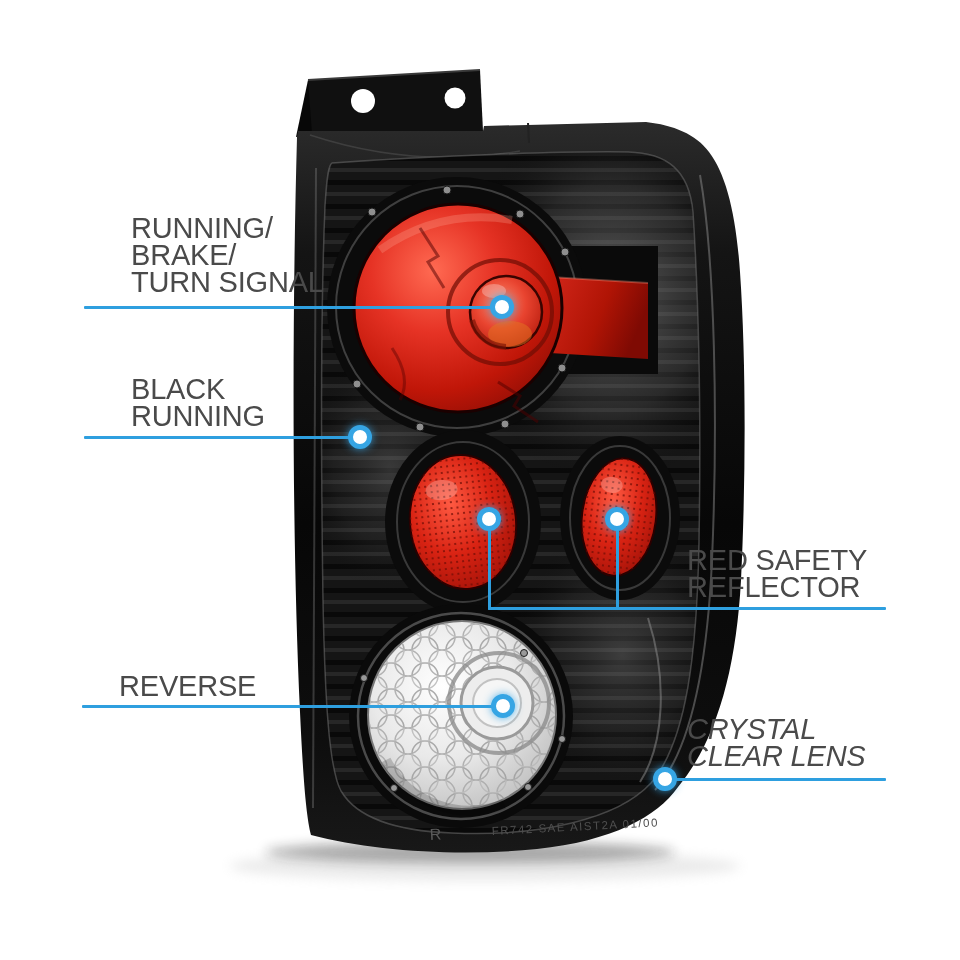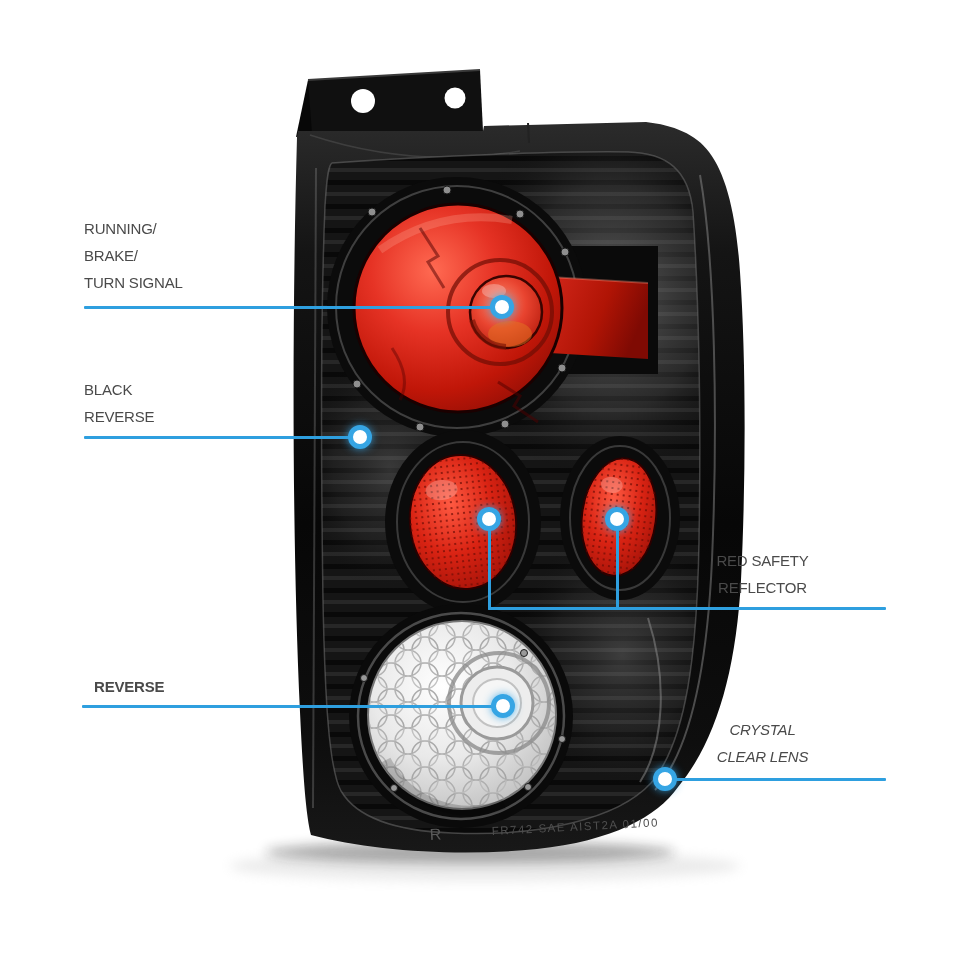--- a/index.html
+++ b/index.html
@@ -2,24 +2,24 @@
 <html><head>
 <meta charset="utf-8">
 <style>
   html,body{margin:0;padding:0;}
   .stage{
     position:relative;width:960px;height:960px;background:#ffffff;
     overflow:hidden;font-family:"Liberation Sans",sans-serif;
   }
   .photo{position:absolute;left:0;top:0;}
   .label{
-    position:absolute;color:#4a4a4a;font-size:15px;line-height:27px;
-    white-space:pre-line;letter-spacing:-0.2px;font-weight:400;
+    position:absolute;color:#4a4a4a;font-size:29px;line-height:27px;
+    white-space:pre-line;letter-spacing:-0.2px;font-weight:400;margin-left:47px;
   }
-  .label.right{text-align:center;}
+  .label.right{text-align:left;}
   .cline{position:absolute;background:#2e9fdf;height:3px;border-radius:1px;}
   .cline.v{width:3px;}
   .cdot{
     position:absolute;width:14px;height:14px;border-radius:50%;
     background:#ffffff;border:5px solid #36a5e4;
     box-shadow:0 0 9px rgba(54,165,228,.85);z-index:5;
   }
 </style>
 </head>
 <body>
@@ -213,20 +213,20 @@
   <div class="cdot" style="left:348px;top:425px;"></div>
   <div class="cdot" style="left:477px;top:507px;"></div>
   <div class="cdot" style="left:605px;top:507px;"></div>
   <div class="cdot" style="left:491px;top:694px;"></div>
   <div class="cdot" style="left:653px;top:767px;"></div>
 
   <div class="label" style="left:84px;top:215px;">RUNNING/
 BRAKE/
 TURN SIGNAL</div>
   <div class="label" style="left:84px;top:376px;">BLACK
-REVERSE</div>
+RUNNING</div>
   <div class="label right" style="left:640px;top:547px;width:245px;">RED SAFETY
 REFLECTOR</div>
-  <div class="label" style="left:94px;top:673px;font-weight:bold;">REVERSE</div>
+  <div class="label" style="left:72px;top:673px;">REVERSE</div>
   <div class="label right" style="left:640px;top:716px;width:245px;font-style:italic;">CRYSTAL
 CLEAR LENS</div>
 
 </div>
 
 </body></html>

